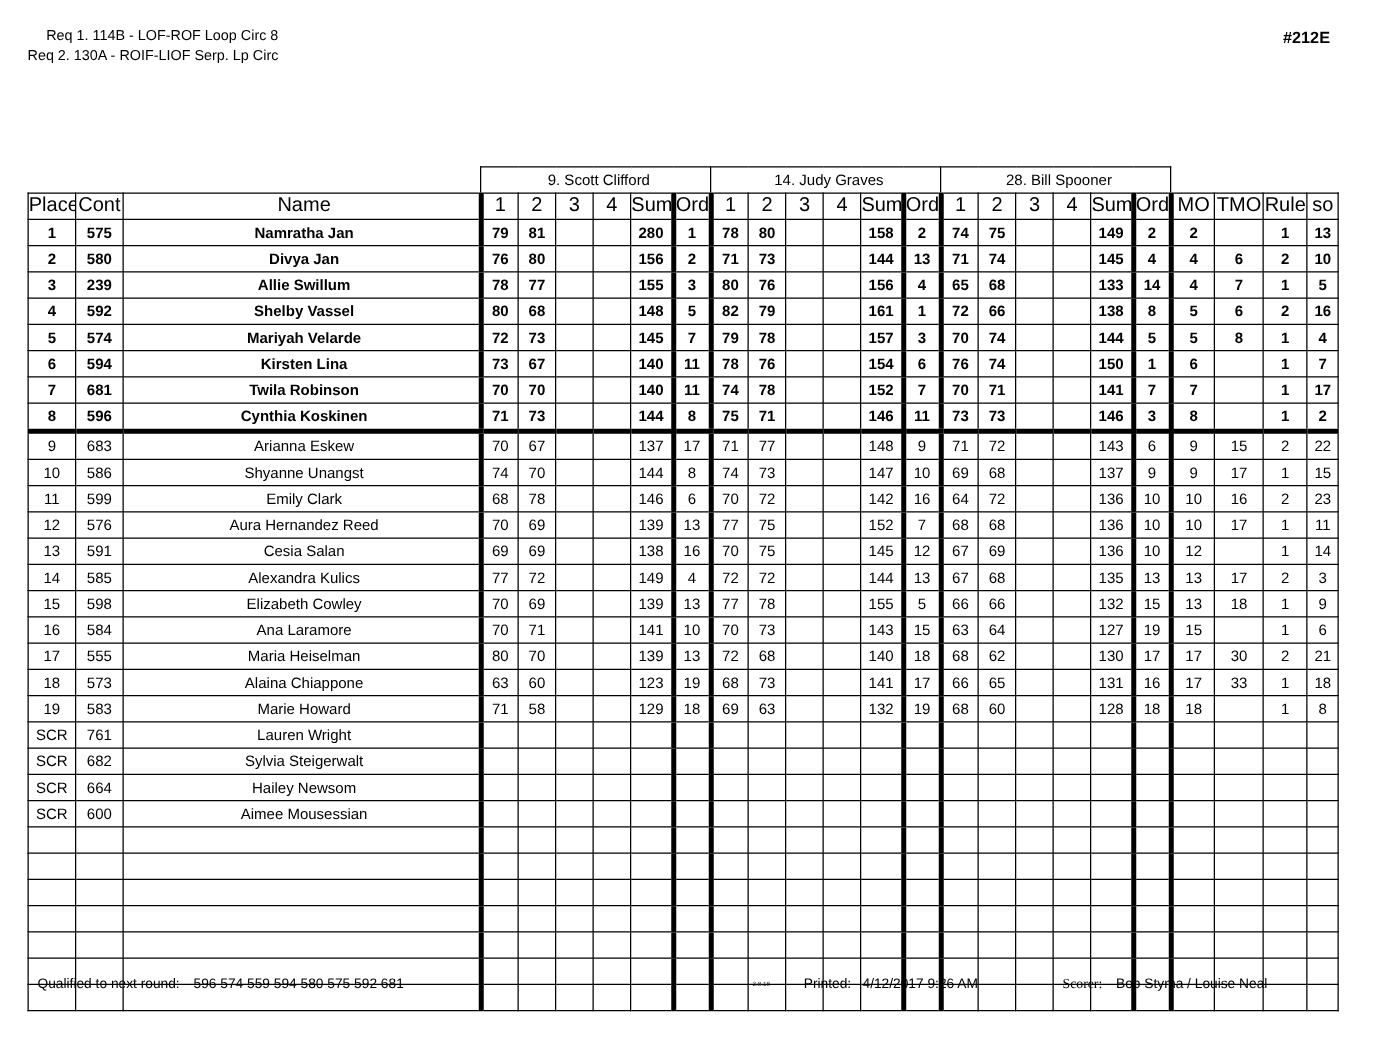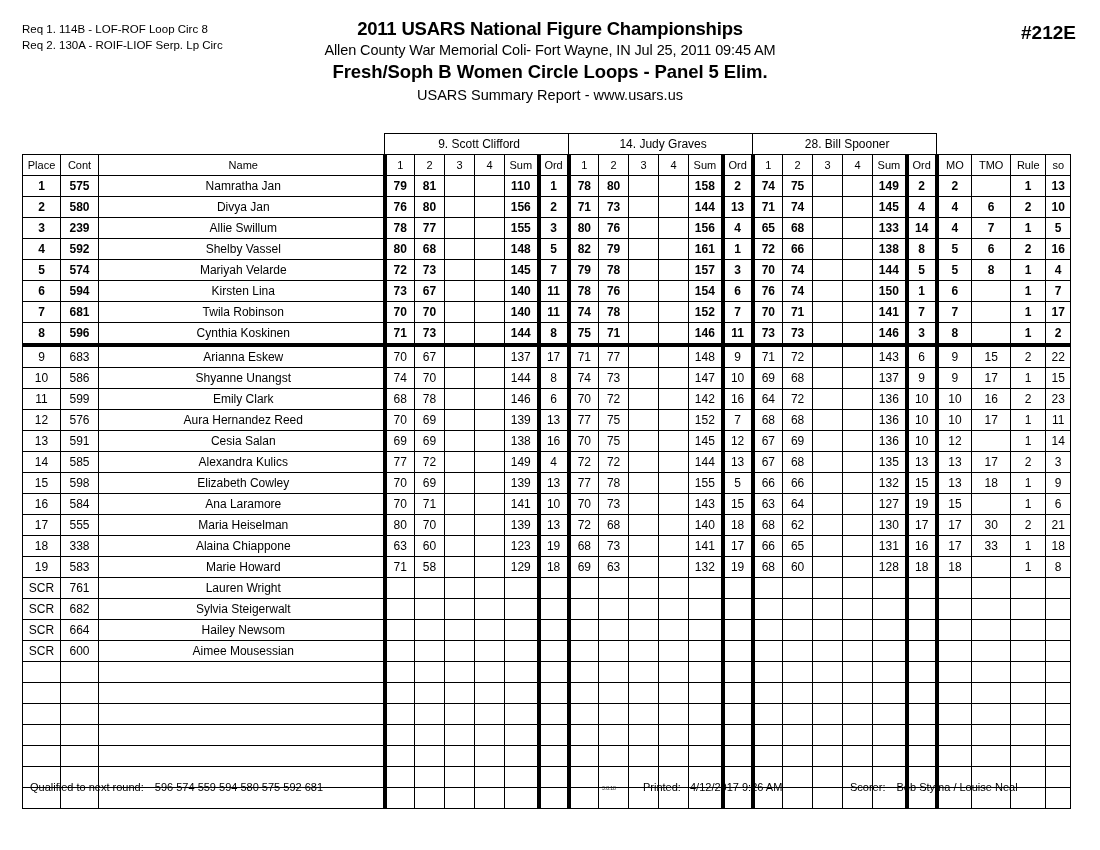--- a/index.html
+++ b/index.html
@@ -22,21 +22,21 @@
     height: 118px;
   }
   .req-block {
     position: absolute;
     left: 22px;
     top: 22px;
     font-size: 11.5px;
     line-height: 15.5px;
     white-space: nowrap;
   }
-  .req-line { display: block; }
+  .req-line { display: block; text-align: right; }
 
   .title-block {
     position: absolute;
     left: 0;
     right: 0;
     top: 18px;
     text-align: center;
   }
   .title-main {
     font-size: 18.5px;
@@ -56,23 +56,23 @@
     line-height: 24px;
     letter-spacing: -0.1px;
   }
   .title-report {
     font-size: 14.5px;
     font-weight: normal;
     line-height: 22px;
   }
   .entry-no {
     position: absolute;
-    right: 24px;
+    right: 36px;
     top: 22px;
-    font-size: 19px;
+    font-size: 13px;
     font-weight: bold;
   }
 
   
   .sheet {
     position: absolute;
     left: 22px;
     top: 133px;
     width: 1013px;
   }
@@ -98,35 +98,35 @@
   .banner-judge {
     text-align: left;
     padding-left: 5px !important;
     font-size: 11.5px;
     border-bottom: 1px solid #000 !important;
   }
   .banner-judge.first { border-left: 1px solid #000 !important; }
   .banner-tail { border: none !important; border-bottom: none !important; }
 
   
-  tr.colhead td { font-size: 11px; }
+  tr.colhead td { font-size: 16px; }
   td.h-place, td.h-cont { }
   td.h-name { text-align: left; padding-left: 5px !important; margin-left: 48px; }
 
   
   .sep-left  { border-left: 4px solid #000 !important; }
   .sep-right { border-right: 4px solid #000 !important; }
 
   
   td.name { text-align: left; padding-left: 5px !important; }
   td.ord  { font-weight: bold; }
 
   
   tr.qual td { font-weight: bold; }
-  tr.qual td.name { font-weight: normal; margin-left: 12px; }
+  tr.qual td.name { font-weight: bold; margin-left: 12px; }
   tr.lastqual td { border-bottom: 4px solid #000 !important; }
 
   tr.empty td { height: 20px; }
 
   
   .footer {
     position: absolute;
     left: 22px;
     top: 781px;
     width: 1013px;
@@ -154,38 +154,32 @@
     white-space: nowrap;
     padding-left: 11px;
   }
   .foot-printed .lbl { margin-right: 6px; }
   .foot-scorer {
     position: absolute;
     left: 828px;
     top: 0;
     white-space: nowrap;
   }
-  .foot-scorer .lbl { margin-right: 8px; }
+  .foot-scorer .lbl { margin-right: 8px; font-family: Liberation Serif, serif; }
 </style>
 </head>
 <body>
 
 <div class="header">
 
   <div class="req-block">
     <span class="req-line">Req  1.  114B - LOF-ROF Loop Circ 8</span>
     <span class="req-line">Req  2.  130A - ROIF-LIOF Serp. Lp Circ</span>
   </div>
 
-  <div class="title-block">
-    <div class="title-main">2011 USARS National Figure Championships</div>
-    <div class="title-venue">Allen County War Memorial Coli- Fort Wayne, IN  Jul 25, 2011  09:45 AM</div>
-    <div class="title-event">Fresh/Soph B Women Circle Loops - Panel 5 Elim.</div>
-    <div class="title-report">USARS Summary Report - www.usars.us</div>
-  </div>
 
   <div class="entry-no">#212E</div>
 </div>
 
 <div class="sheet">
   <table class="grid">
     <colgroup>
       <col style="width:38px">
       <col style="width:38px">
       <col style="width:286px">
@@ -255,21 +249,21 @@
       </tr>
 
     <tr class="qual">
           <td>1</td>
           <td>575</td>
           <td class="name">Namratha Jan</td>
           <td class="sep-left">79</td>
           <td>81</td>
           <td></td>
           <td></td>
-          <td class="sep-right">110</td>
+          <td class="sep-right">280</td>
           <td class="ord">1</td>
           <td class="sep-left">78</td>
           <td>80</td>
           <td></td>
           <td></td>
           <td class="sep-right">158</td>
           <td class="ord">2</td>
           <td class="sep-left">74</td>
           <td>75</td>
           <td></td>
@@ -708,21 +702,21 @@
           <td></td>
           <td class="sep-right">130</td>
           <td class="ord sep-right">17</td>
           <td>17</td>
           <td>30</td>
           <td>2</td>
           <td>21</td>
         </tr>
         <tr>
           <td>18</td>
-          <td>338</td>
+          <td>573</td>
           <td class="name">Alaina Chiappone</td>
           <td class="sep-left">63</td>
           <td>60</td>
           <td></td>
           <td></td>
           <td class="sep-right">123</td>
           <td class="ord">19</td>
           <td class="sep-left">68</td>
           <td>73</td>
           <td></td>

